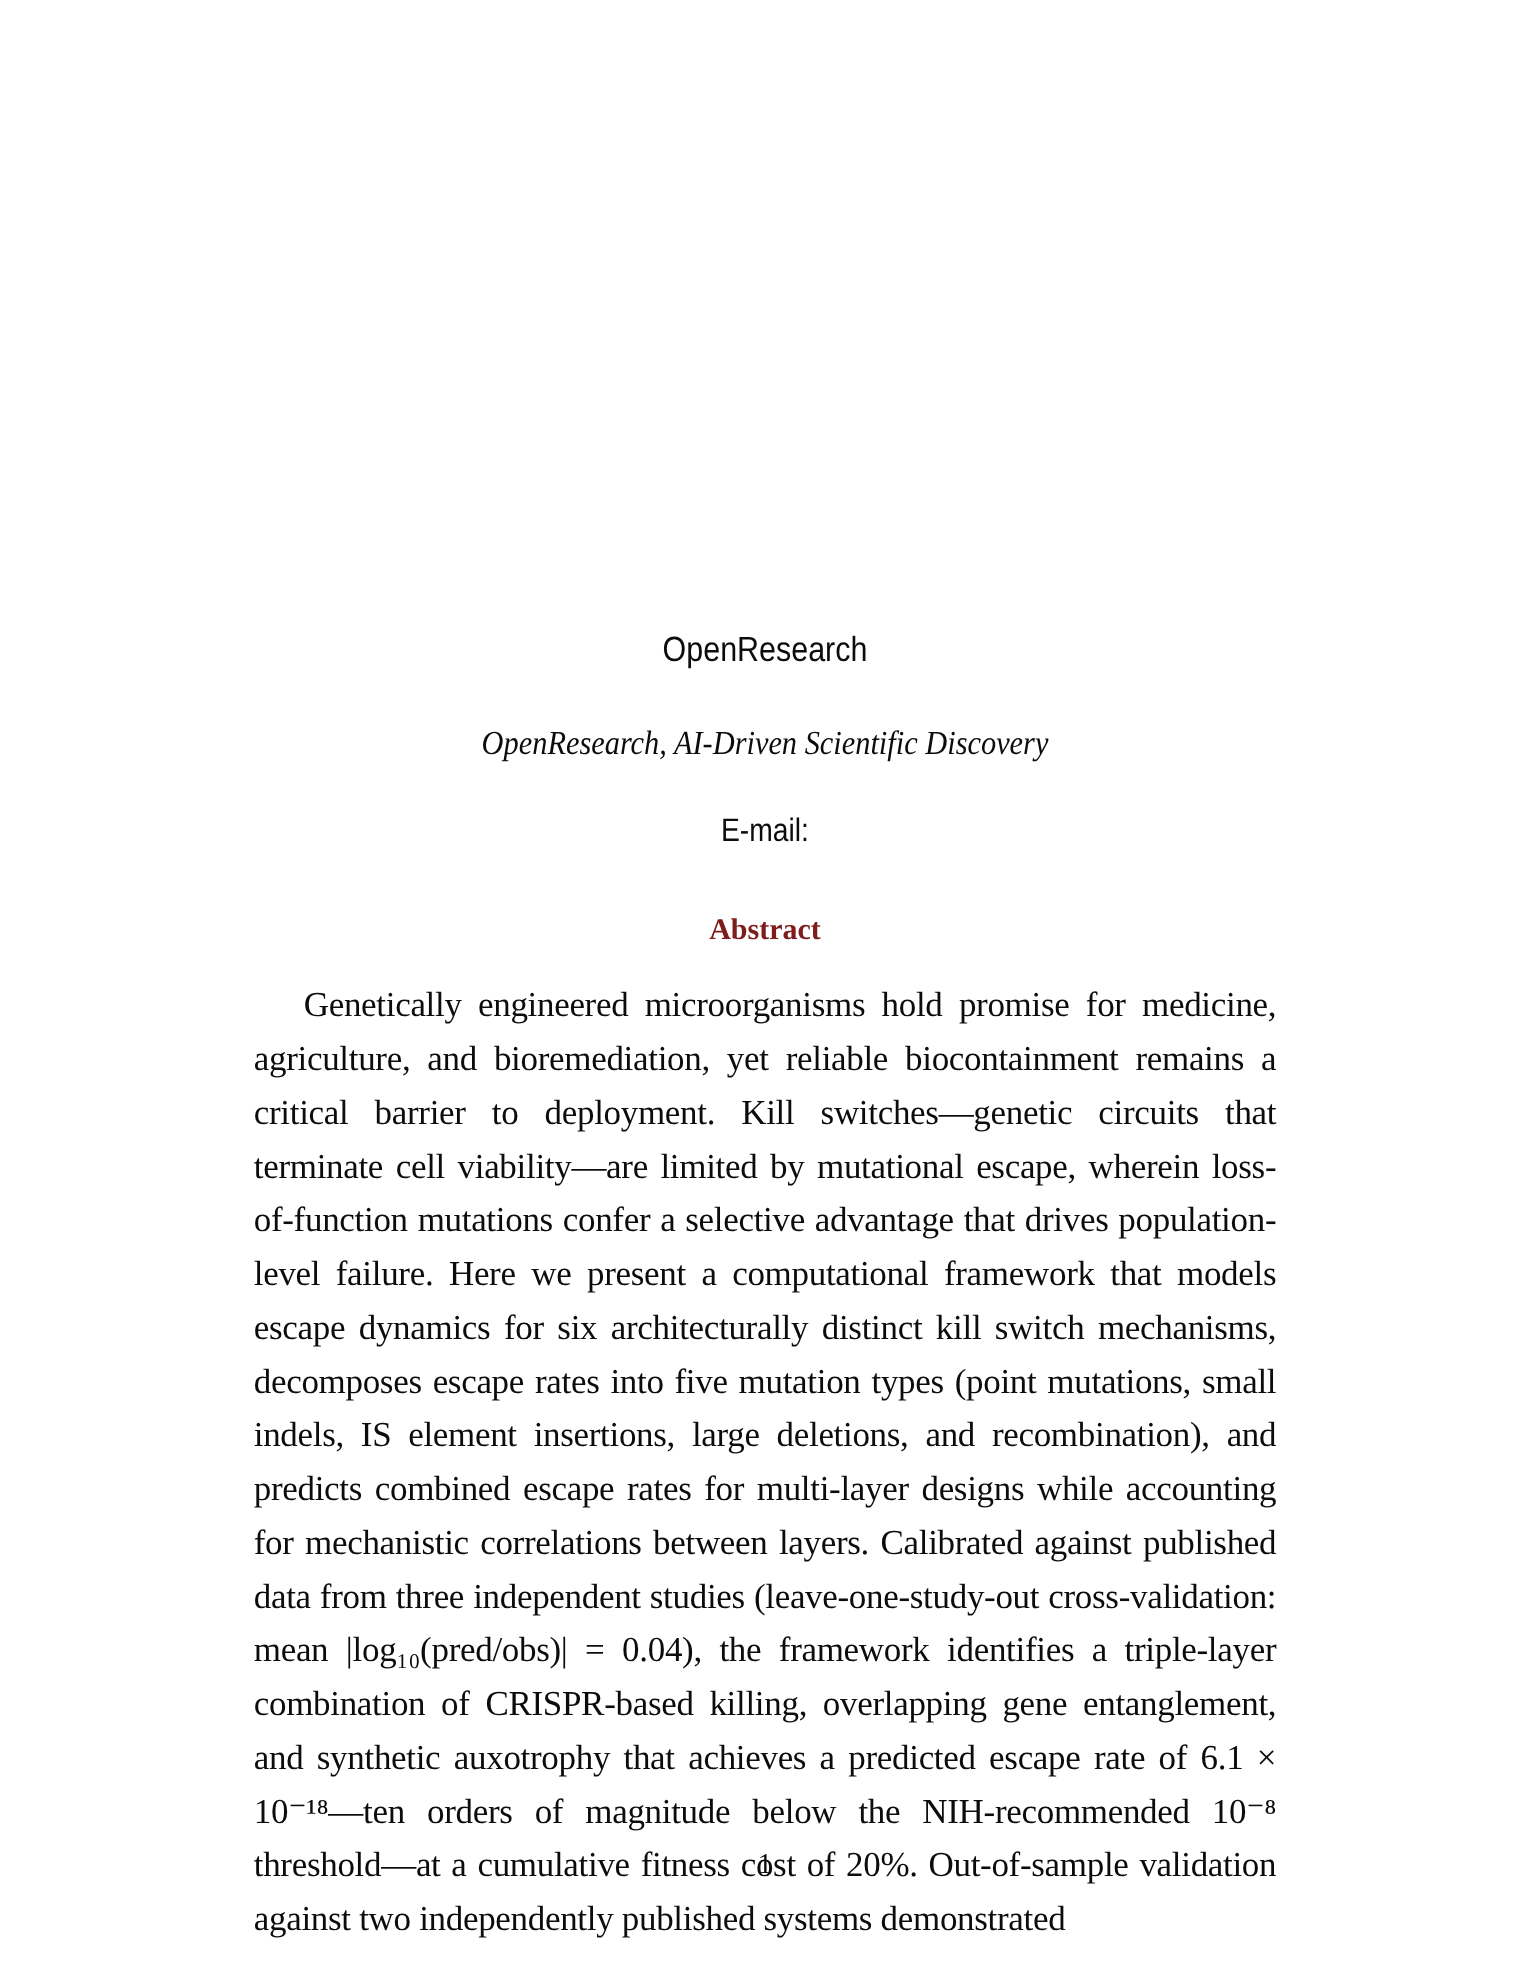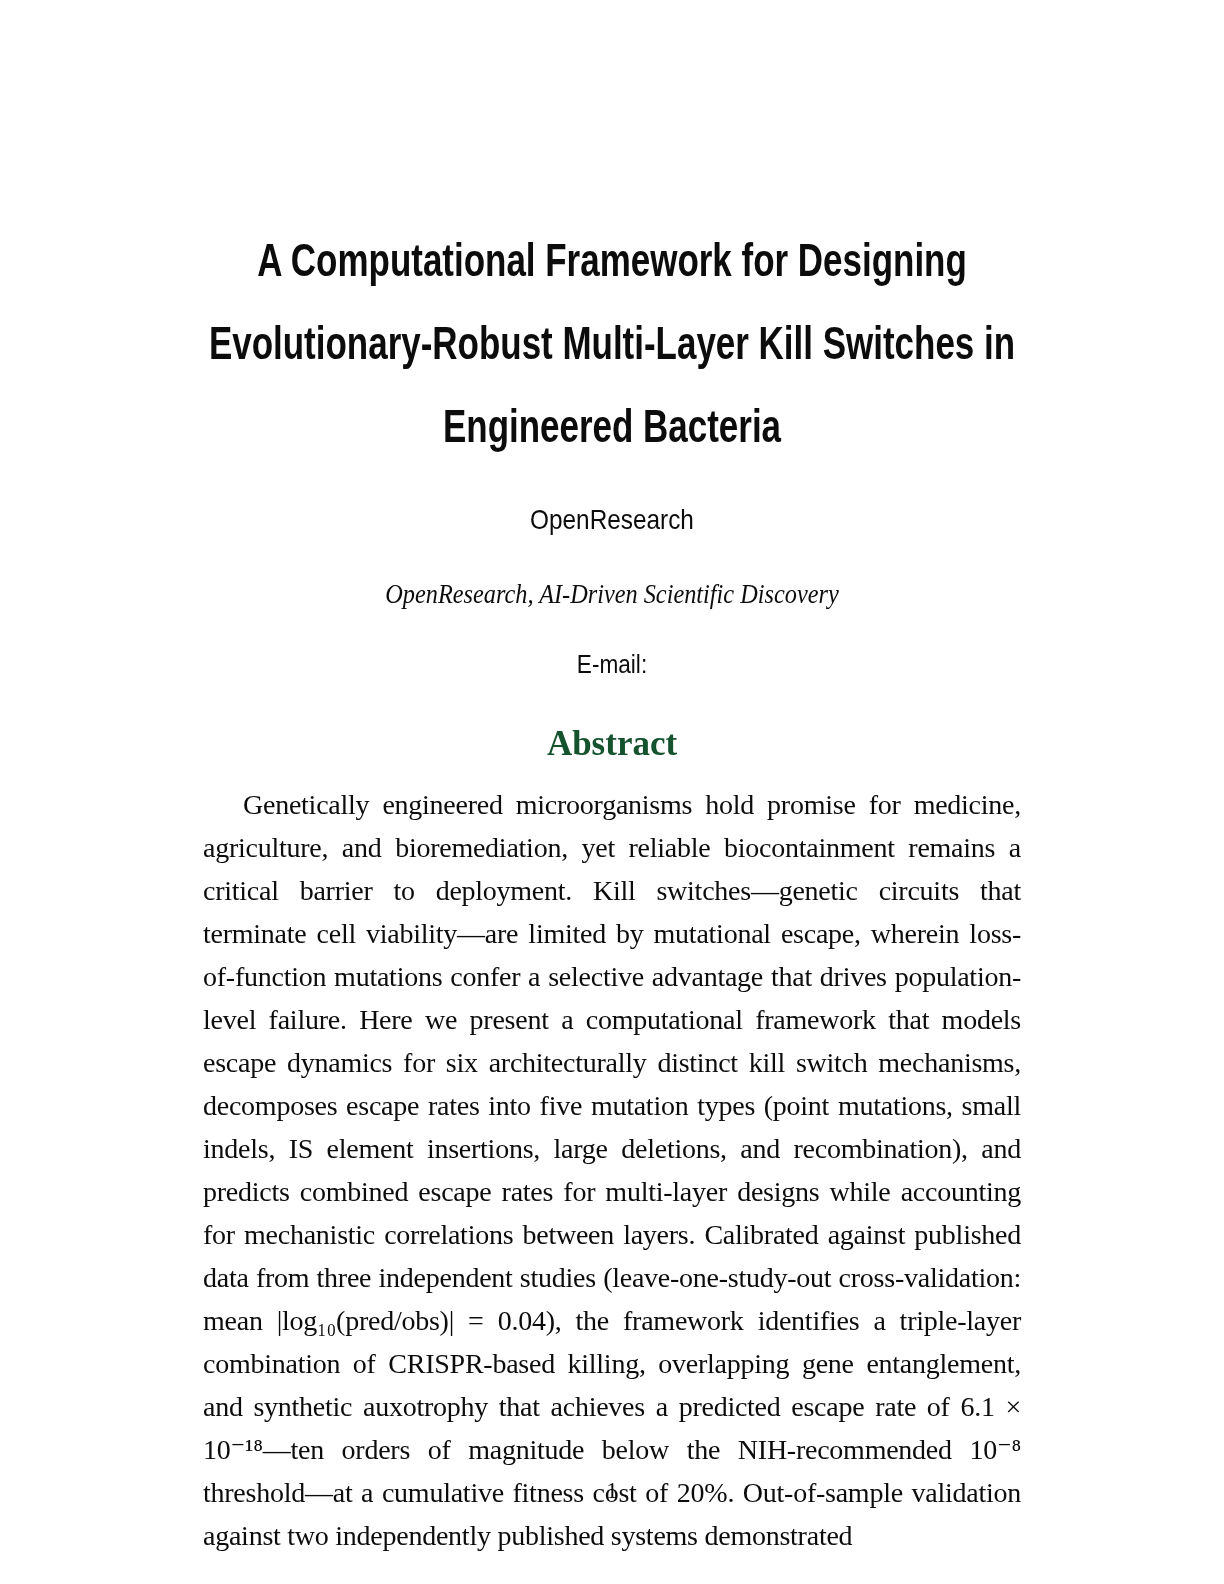--- a/index.html
+++ b/index.html
@@ -80,23 +80,23 @@
   }
   
   .abstract-heading {
     position: absolute;
     top: 728px;
     left: 0;
     width: 1224px;
     text-align: center;
     font-family: "Liberation Serif", "DejaVu Serif", serif;
     font-weight: 700;
-    font-size: 35px;
+    font-size: 24px;
     line-height: 32px;
-    color: #14532d;
+    color: #7f1d1d;
   }
   .abstract-text {
     position: absolute;
     top: 783px;
     left: 203px;
     width: 818px;
     margin: 0;
     font-family: "Liberation Serif", "DejaVu Serif", serif;
     font-size: 28px;
     line-height: 43px;
@@ -116,25 +116,20 @@
     font-size: 23px;
     line-height: 28px;
     color: #0c0c0c;
   }
 </style>
 </head>
 <body>
 
 <div class="page">
 
-  <header class="title-block">
-    <div class="title-line">A Computational Framework for Designing</div>
-    <div class="title-line">Evolutionary-Robust Multi-Layer Kill Switches in</div>
-    <div class="title-line">Engineered Bacteria</div>
-  </header>
 
   <div class="author-line">OpenResearch</div>
 
   <div class="affiliation-line">OpenResearch, AI-Driven Scientific Discovery</div>
 
   <div class="email-line">E-mail:</div>
 
   <div class="abstract-heading">Abstract</div>
 
   <p class="abstract-text">Genetically engineered microorganisms hold promise for medicine, agriculture, and bioremediation, yet reliable biocontainment remains a critical barrier to deployment. Kill switches—genetic circuits that terminate cell viability—are limited by mutational escape, wherein loss-of-function mutations confer a selective advantage that drives population-level failure. Here we present a computational framework that models escape dynamics for six architecturally distinct kill switch mechanisms, decomposes escape rates into five mutation types (point mutations, small indels, IS element insertions, large deletions, and recombination), and predicts combined escape rates for multi-layer designs while accounting for mechanistic correlations between layers. Calibrated against published data from three independent studies (leave-one-study-out cross-validation: mean |log₁₀(pred/obs)| = 0.04), the framework identifies a triple-layer combination of CRISPR-based killing, overlapping gene entanglement, and synthetic auxotrophy that achieves a predicted escape rate of 6.1 × 10⁻¹⁸—ten orders of magnitude below the NIH-recommended 10⁻⁸ threshold—at a cumulative fitness cost of 20%. Out-of-sample validation against two independently published systems demonstrated</p>

